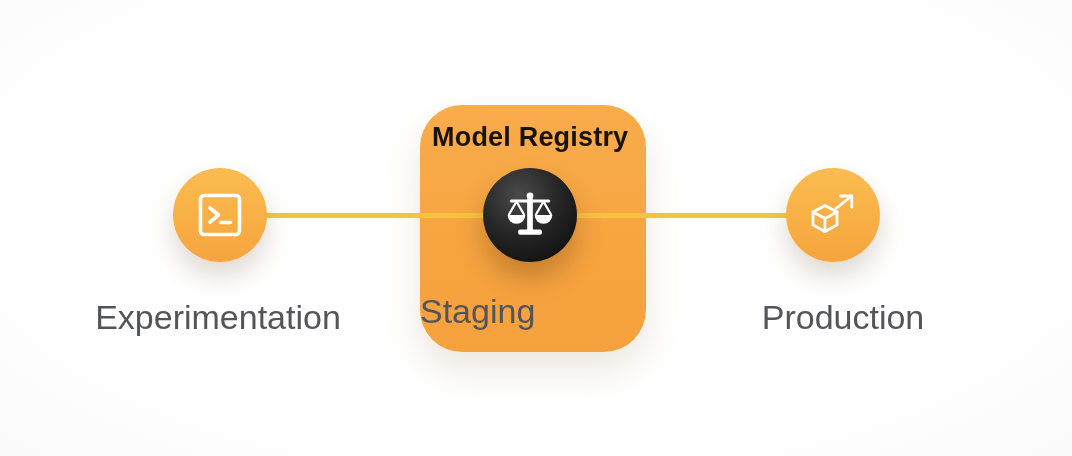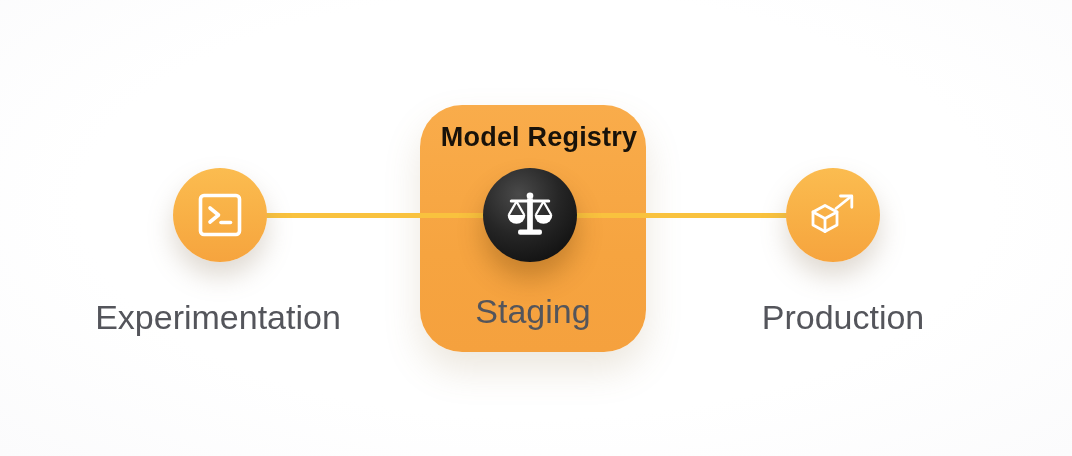--- a/index.html
+++ b/index.html
@@ -19,30 +19,30 @@
     position: absolute;
     left: 420px; top: 105px;
     width: 226px; height: 247px;
     border-radius: 42px;
     background: linear-gradient(180deg, #f9ac4b 0%, #f6a440 60%, #f5a13e 100%);
     box-shadow: 0 18px 36px rgba(150, 120, 70, 0.18);
   }
   .registry-title {
     position: absolute;
     top: 17px; left: 12px; right: 0;
-    text-align: center;
+    text-align: left;
     font-size: 27px;
     font-weight: 600;
     color: #18120a;
     letter-spacing: 0.2px;
   }
   .registry-stage-label {
     position: absolute;
     bottom: 21px; left: 0; right: 0;
-    text-align: center;
+    text-align: left;
     font-size: 34px;
     font-weight: 400;
     color: #54555b;
   }
 
   
   .connector {
     position: absolute;
     left: 220px; top: 213px;
     width: 615px; height: 5px;

